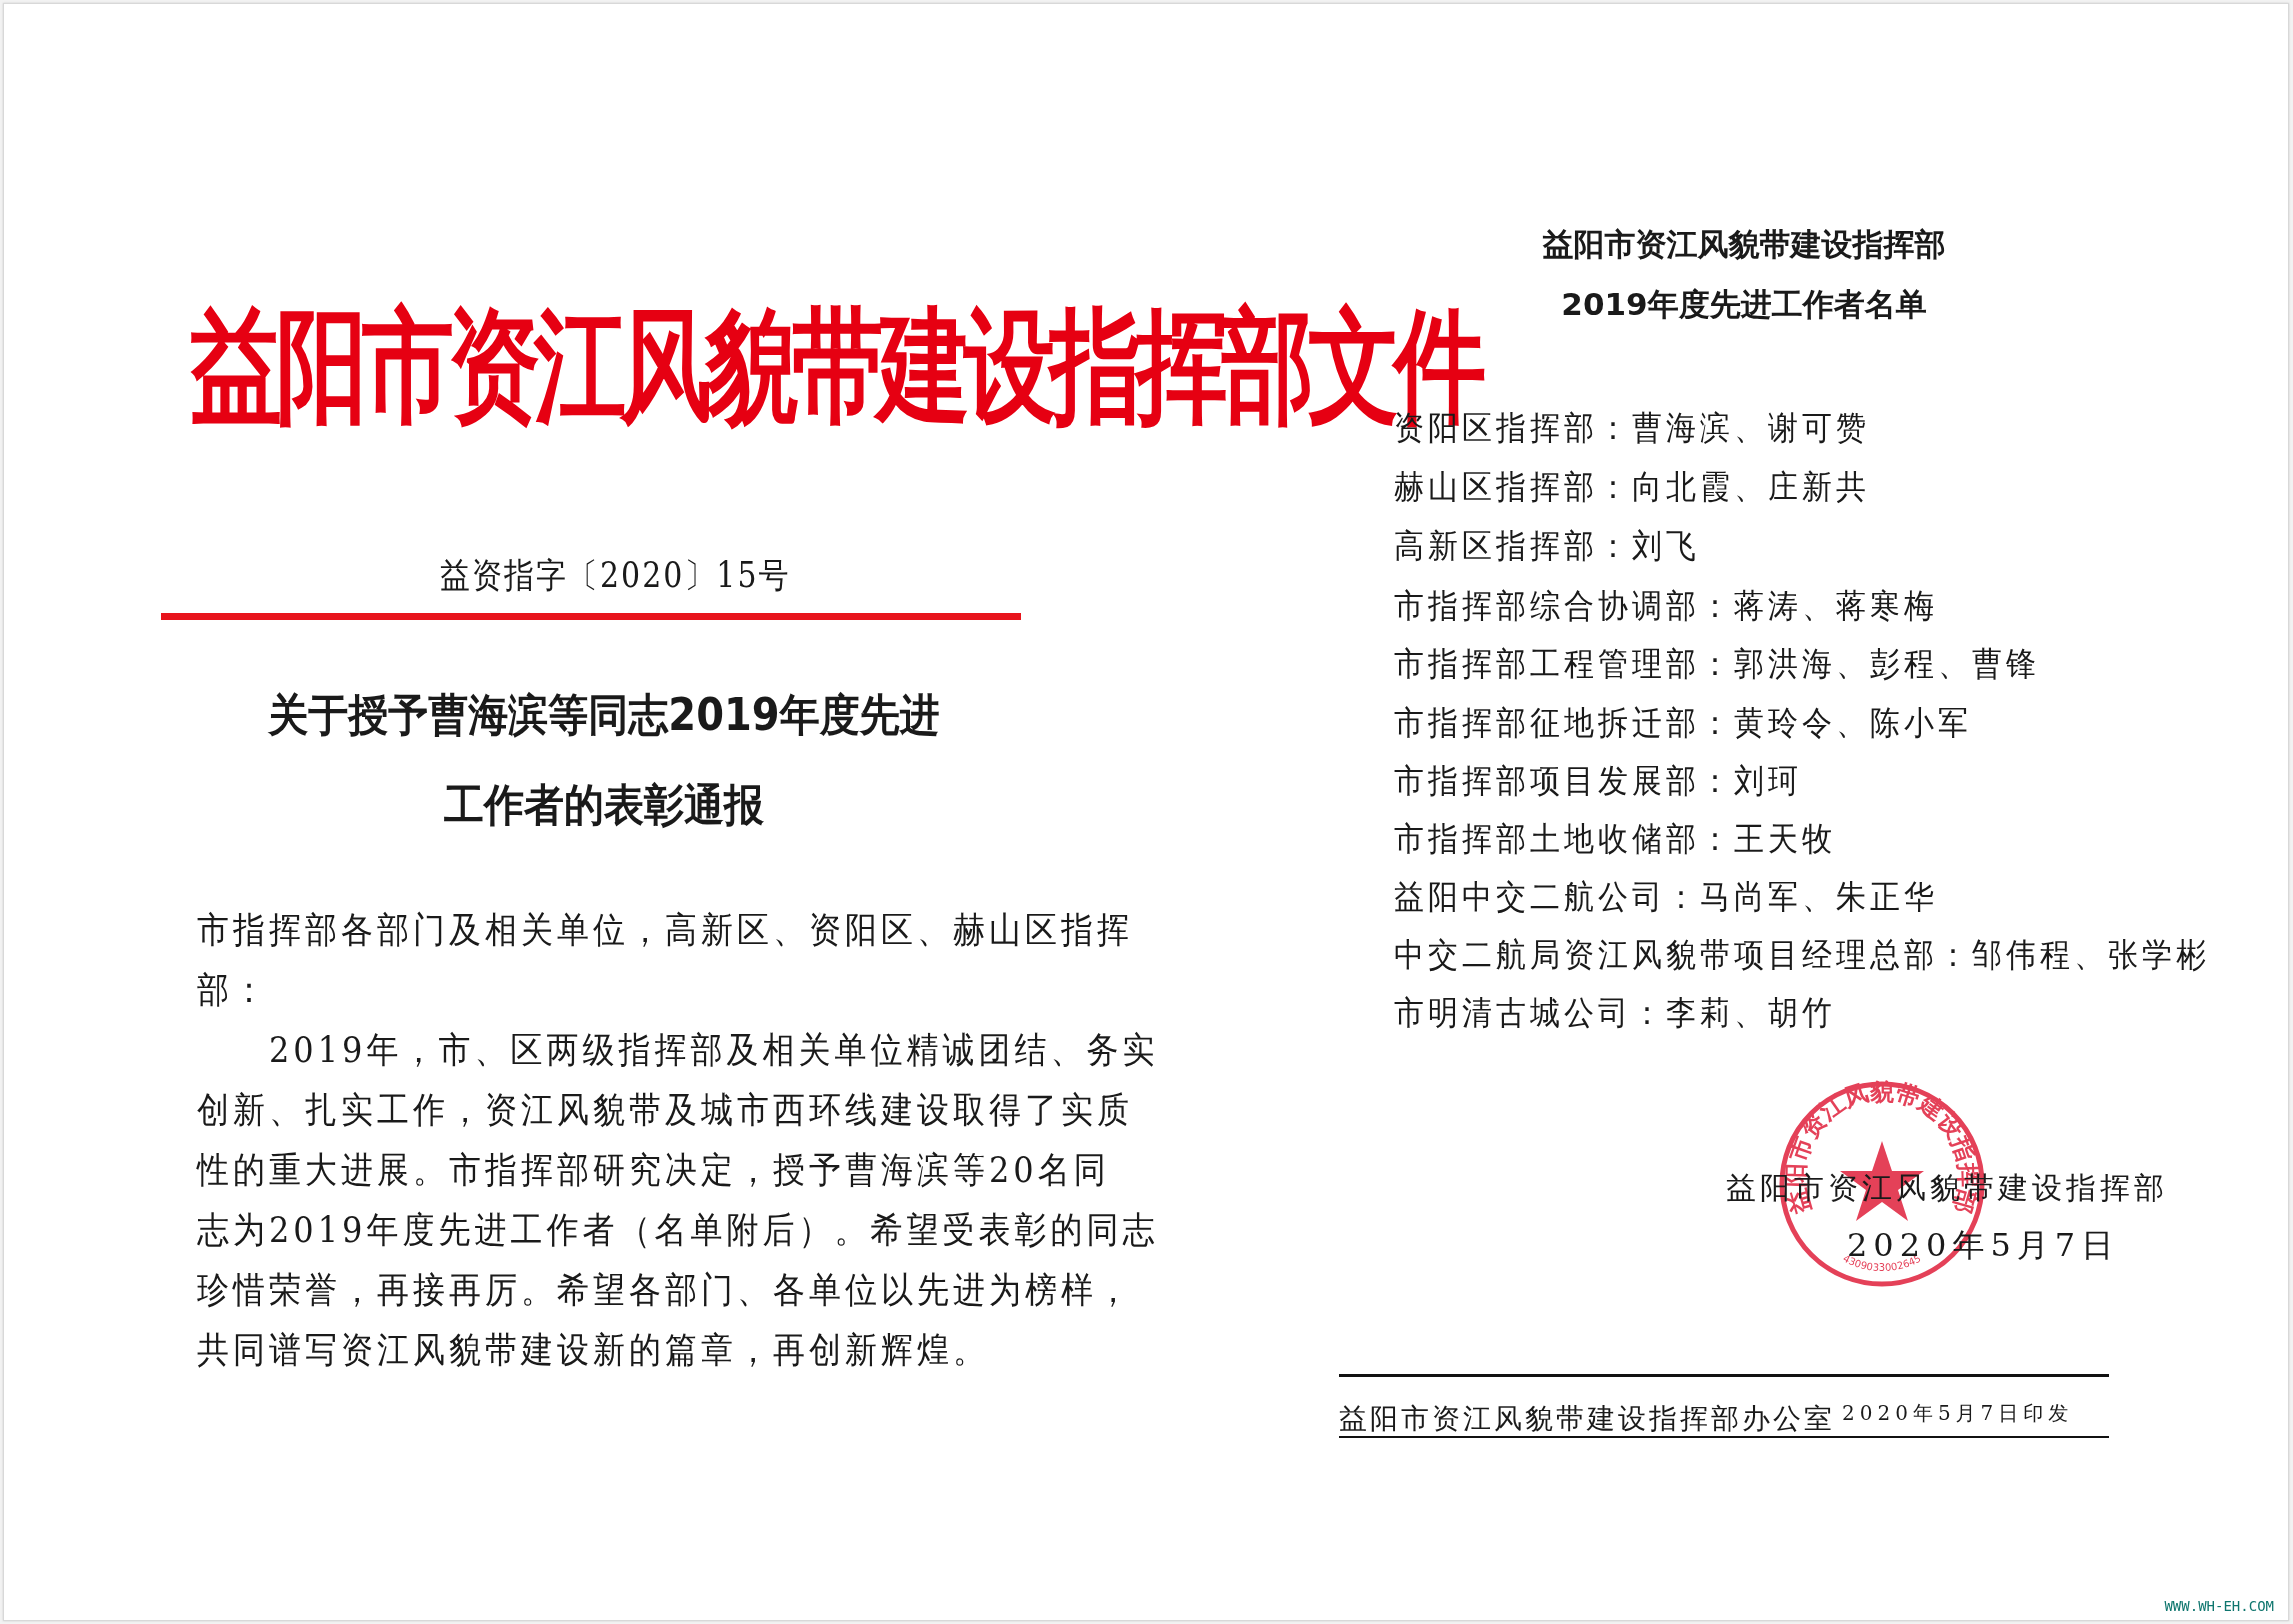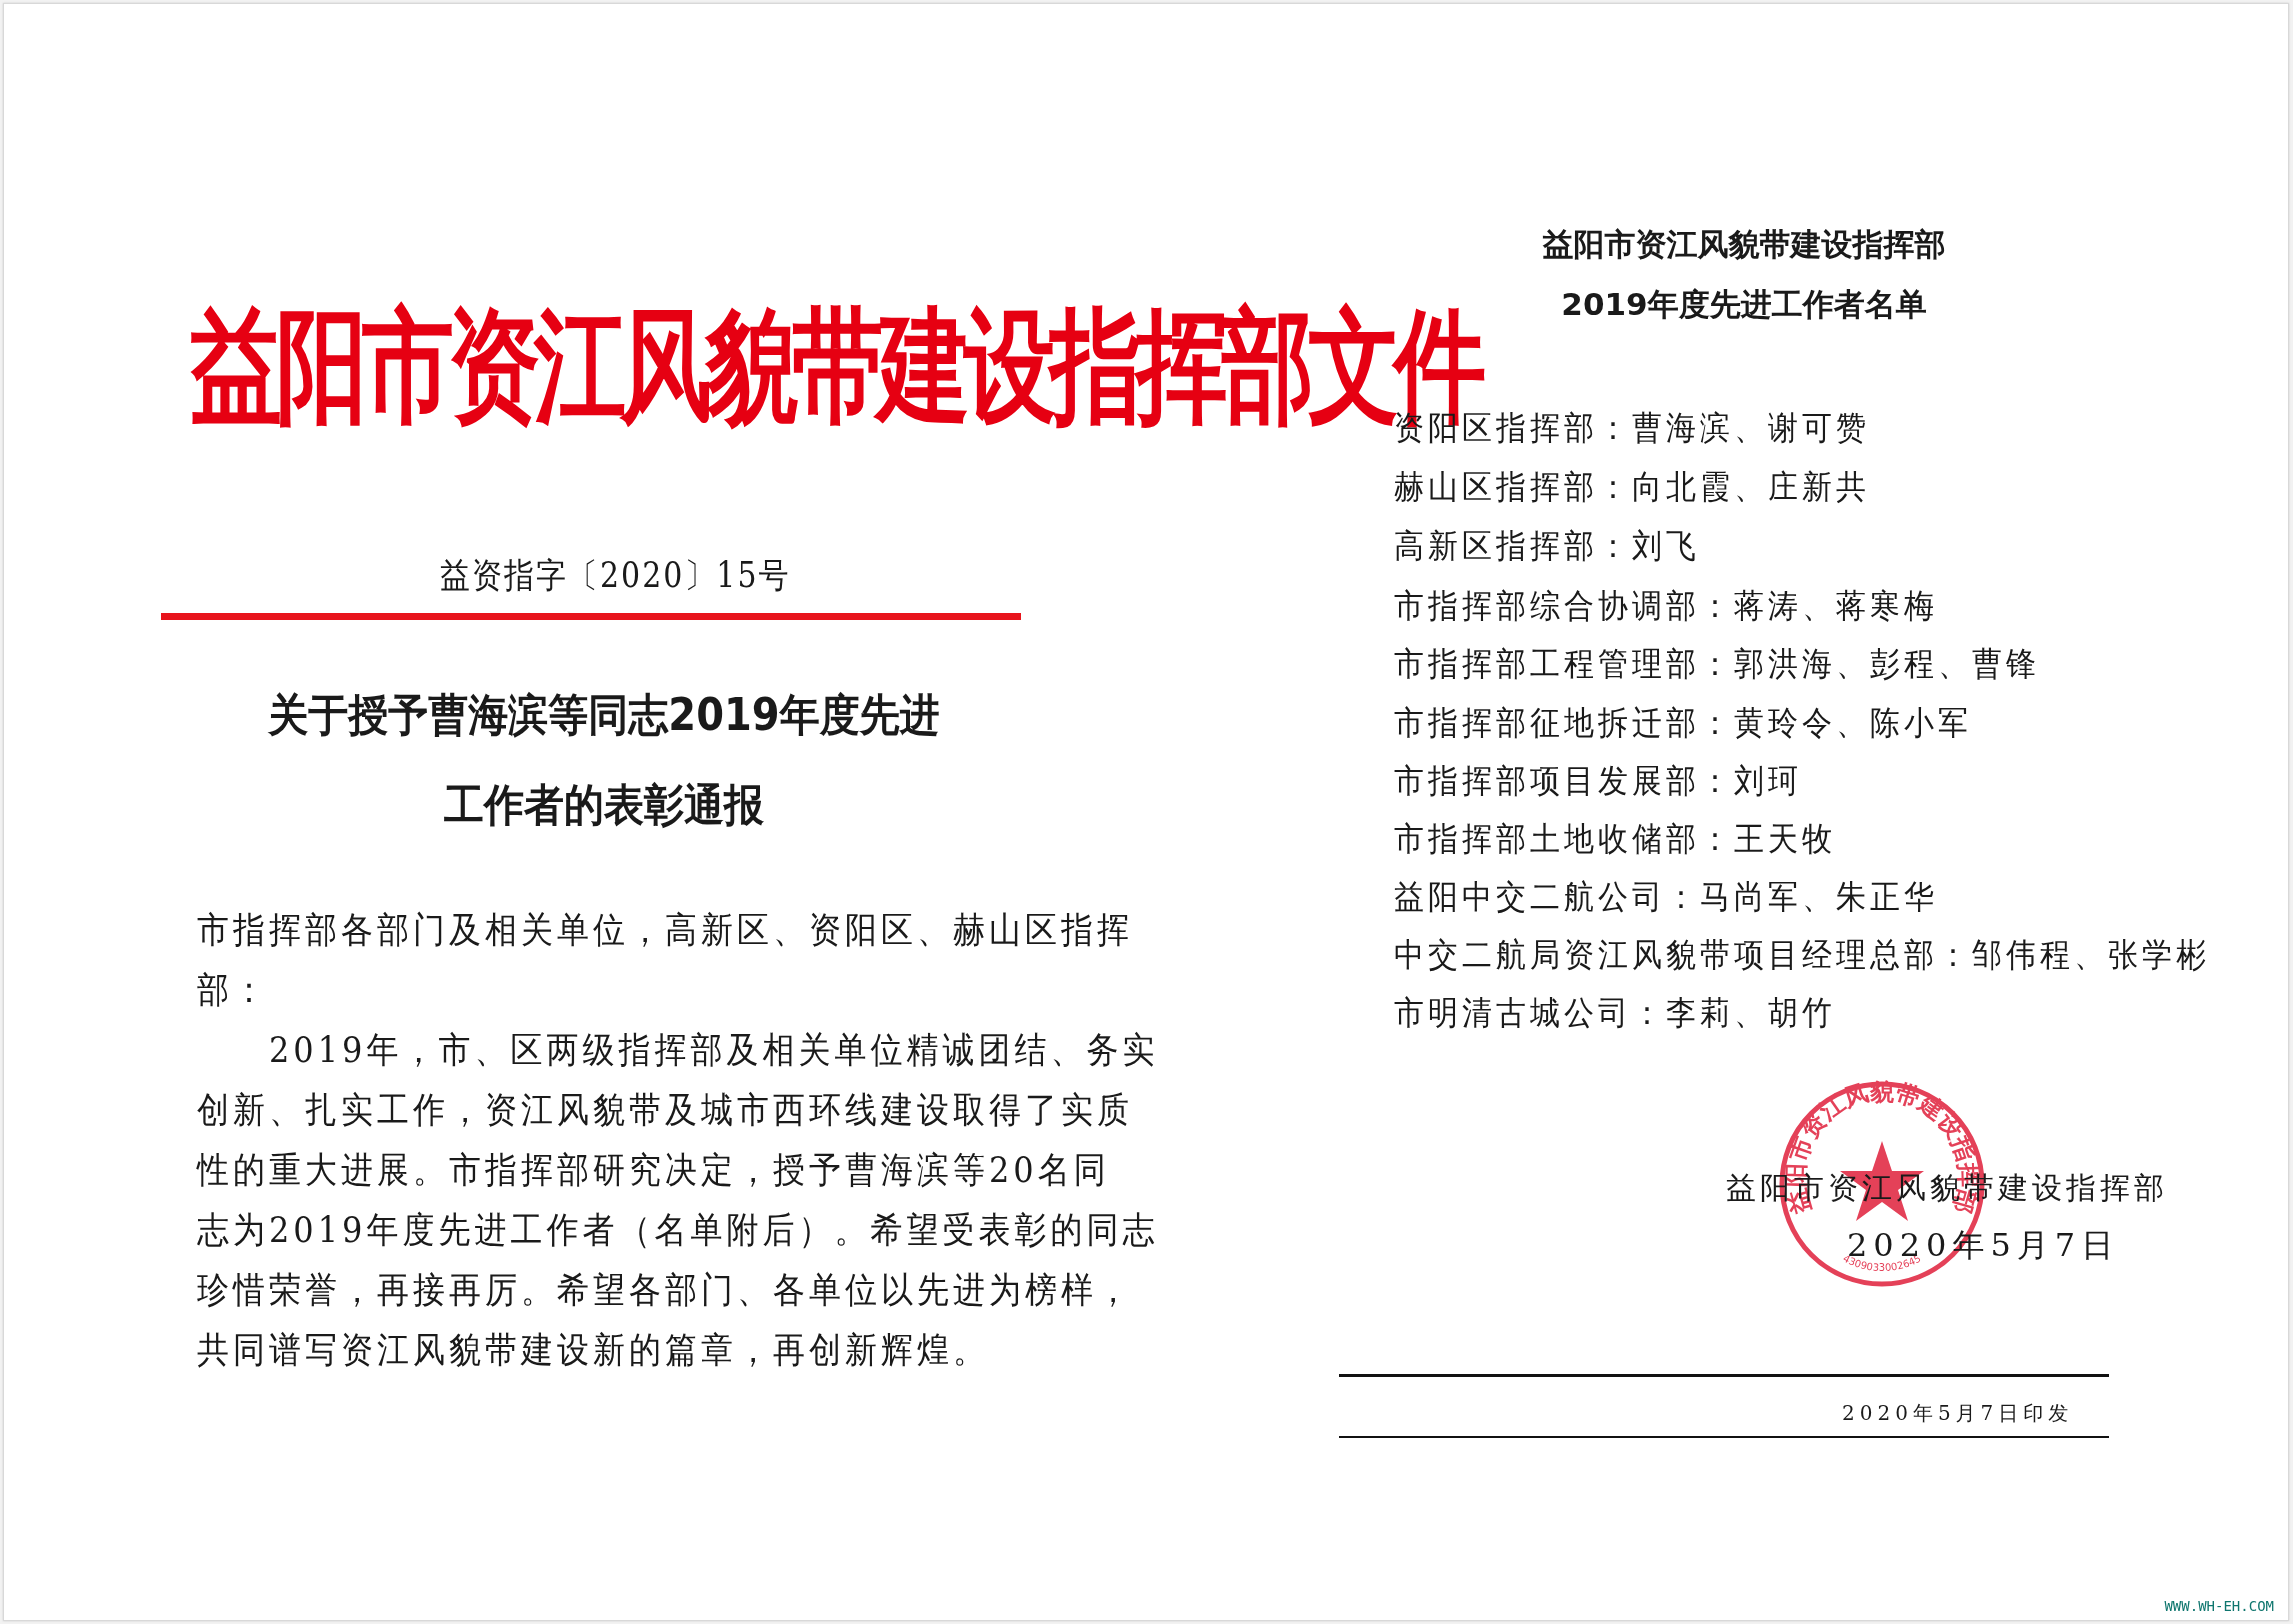--- a/index.html
+++ b/index.html
@@ -172,17 +172,18 @@
     </text>
     <text font-family="DejaVu Sans, sans-serif" font-size="10" fill="#e0203c">
       <textPath href="#codeArc" startOffset="50%" text-anchor="middle">4309033002645</textPath>
     </text>
   </svg>
 
   <div class="abs sig-org">益阳市资江风貌带建设指挥部</div>
   <div class="abs sig-date">2020年5月7日</div>
 
   <div class="abs rule-top"></div>
+  <div class="abs footer-org">益阳市资江风貌带建设指挥部办公室</div>
   <div class="abs footer-date">2020年5月7日印发</div>
   <div class="abs rule-bottom"></div>
 
   <div class="abs watermark">WWW.WH-EH.COM</div>
 </div>
 
 </body></html>

